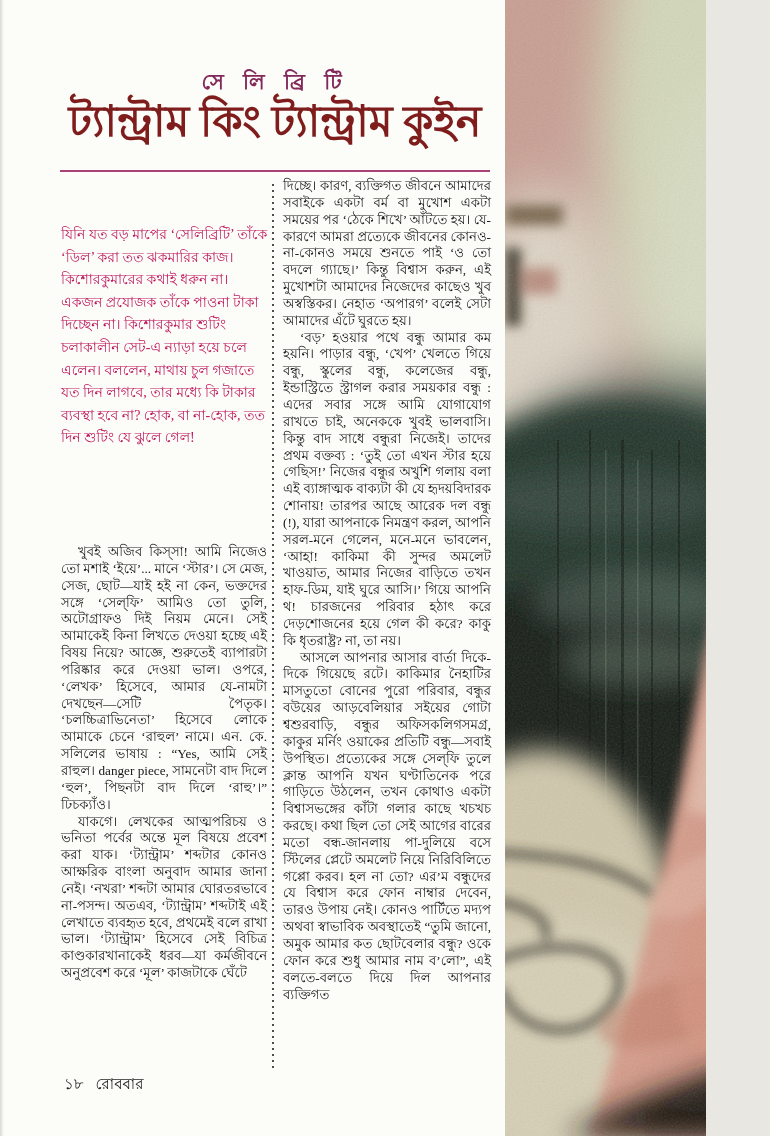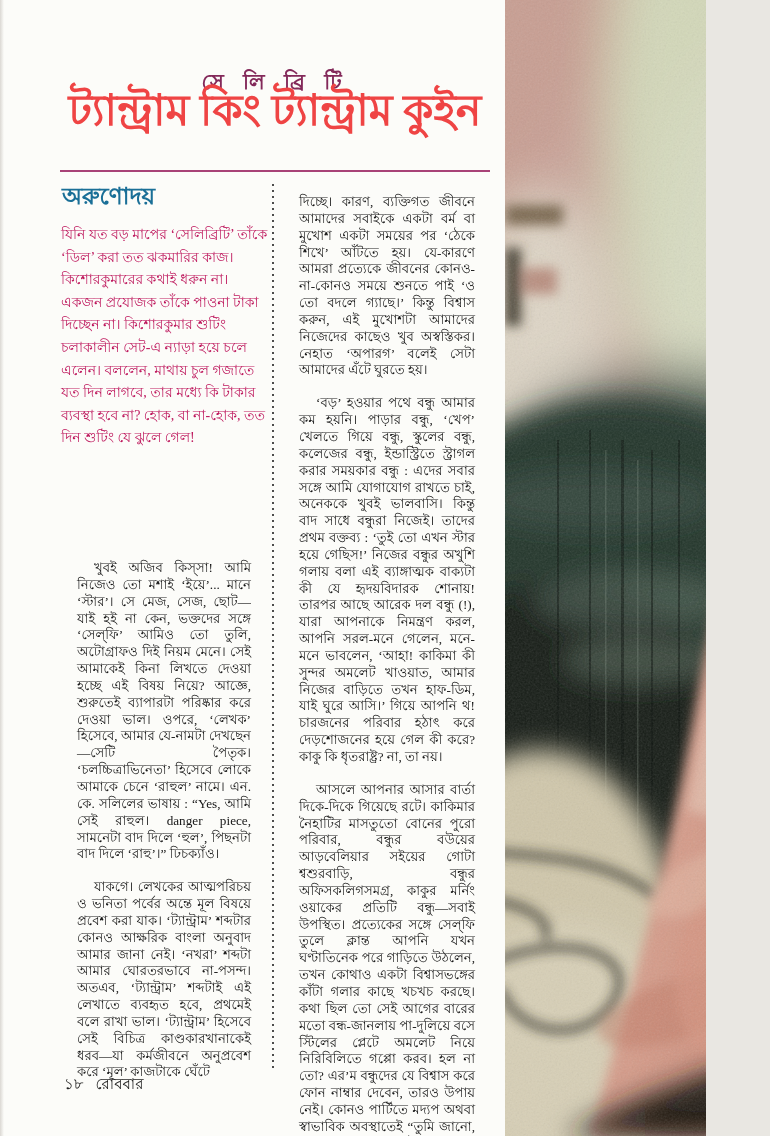--- a/index.html
+++ b/index.html
@@ -2,49 +2,48 @@
 <html lang="bn"><head>
 <meta charset="utf-8">
 <style>
   html,body{margin:0;padding:0;}
   body{width:770px;height:1136px;background:#e9e7e2;font-family:"Liberation Serif", serif;}
   #page{position:relative;width:706px;height:1136px;background:#fcfcf9;overflow:hidden;}
   #page::before{content:"";position:absolute;left:0;top:0;width:4px;height:100%;
     background:linear-gradient(to right, rgba(120,110,100,.25), rgba(0,0,0,0));}
   .kicker{position:absolute;left:60px;top:66px;width:430px;text-align:center;
     font-size:21px;letter-spacing:7px;color:#83295a;font-weight:bold;}
-  .headline{position:absolute;left:58px;top:85px;width:434px;text-align:center;
-    font-size:43px;line-height:1.2;color:#ef4444;font-weight:bold;white-space:nowrap;}
+  .headline{position:absolute;left:58px;top:96px;width:434px;text-align:center;
+    font-size:43px;line-height:1.2;color:#7f1d1d;font-weight:bold;white-space:nowrap;}
   .headline-rule{position:absolute;left:60px;top:170px;width:430px;height:2px;background:#a84277;}
   .byline{position:absolute;left:62px;top:178px;font-size:23px;color:#1a6f97;font-weight:bold;}
   .intro{position:absolute;left:61px;top:224px;width:208px;
     font-size:14px;line-height:22.6px;color:#be185d;text-align:left;}
   .col{position:absolute;color:#161616;font-size:13.2px;line-height:16.85px;text-align:justify;}
   #col1-body{left:61px;top:544px;width:206px;}
   #col2-body{left:283px;top:178px;width:208px;}
-  .para{margin:16px;}
+  .para{margin:0;}
   .para.indent{text-indent:17px;}
   .divider{position:absolute;left:272px;top:184px;width:2px;height:884px;
     background:repeating-linear-gradient(to bottom,#4c4c4c 0 2px,transparent 2px 6px);}
   .footer{position:absolute;left:64px;top:1072px;font-size:15px;color:#232323;text-align:right;}
   .footer .pgnum{margin-right:12px;}
   #photo-wrap{position:absolute;left:505px;top:0;width:265px;height:1136px;overflow:hidden;}
   #photo-wrap svg{display:block;}
 </style>
 </head>
 <body>
 
 <div id="page">
 
   <div class="kicker">সে লি ব্রি টি</div>
 
   <div class="headline">ট্যান্ট্রাম কিং ট্যান্ট্রাম কুইন</div>
   <div class="headline-rule"></div>
 
-  <div class="byline">অরুণোদয়</div>
 
   <div class="intro">যিনি যত বড় মাপের ‘সেলিব্রিটি’ তাঁকে ‘ডিল’ করা তত ঝকমারির কাজ। কিশোরকুমারের কথাই ধরুন না। একজন প্রযোজক তাঁকে পাওনা টাকা দিচ্ছেন না। কিশোরকুমার শুটিং চলাকালীন সেট-এ ন্যাড়া হয়ে চলে এলেন। বললেন, মাথায় চুল গজাতে যত দিন লাগবে, তার মধ্যে কি টাকার ব্যবস্থা হবে না? হোক, বা না-হোক, তত দিন শুটিং যে ঝুলে গেল!</div>
 
   <div class="divider"></div>
 
   <div class="col" id="col1-body">
     <p class="para indent">খুবই অজিব কিস্সা! আমি নিজেও তো মশাই ‘ইয়ে’... মানে ‘স্টার’। সে মেজ, সেজ, ছোট—যাই হই না কেন, ভক্তদের সঙ্গে ‘সেল্‌ফি’ আমিও তো তুলি, অটোগ্রাফও দিই নিয়ম মেনে। সেই আমাকেই কিনা লিখতে দেওয়া হচ্ছে এই বিষয় নিয়ে? আজ্ঞে, শুরুতেই ব্যাপারটা পরিষ্কার করে দেওয়া ভাল। ওপরে, ‘লেখক’ হিসেবে, আমার যে-নামটা দেখছেন—সেটি পৈতৃক। ‘চলচ্চিত্রাভিনেতা’ হিসেবে লোকে আমাকে চেনে ‘রাহুল’ নামে। এন. কে. সলিলের ভাষায় : “Yes, আমি সেই রাহুল। danger piece, সামনেটা বাদ দিলে ‘হুল’, পিছনটা বাদ দিলে ‘রাহু’।” ঢিচক্যাঁও।</p>
     <p class="para indent">যাকগে। লেখকের আত্মপরিচয় ও ভনিতা পর্বের অন্তে মূল বিষয়ে প্রবেশ করা যাক। ‘ট্যান্ট্রাম’ শব্দটার কোনও আক্ষরিক বাংলা অনুবাদ আমার জানা নেই। ‘নখরা’ শব্দটা আমার ঘোরতরভাবে না-পসন্দ। অতএব, ‘ট্যান্ট্রাম’ শব্দটাই এই লেখাতে ব্যবহৃত হবে, প্রথমেই বলে রাখা ভাল। ‘ট্যান্ট্রাম’ হিসেবে সেই বিচিত্র কাণ্ডকারখানাকেই ধরব—যা কর্মজীবনে অনুপ্রবেশ করে ‘মূল’ কাজটাকে ঘেঁটে</p>
   </div>
 

